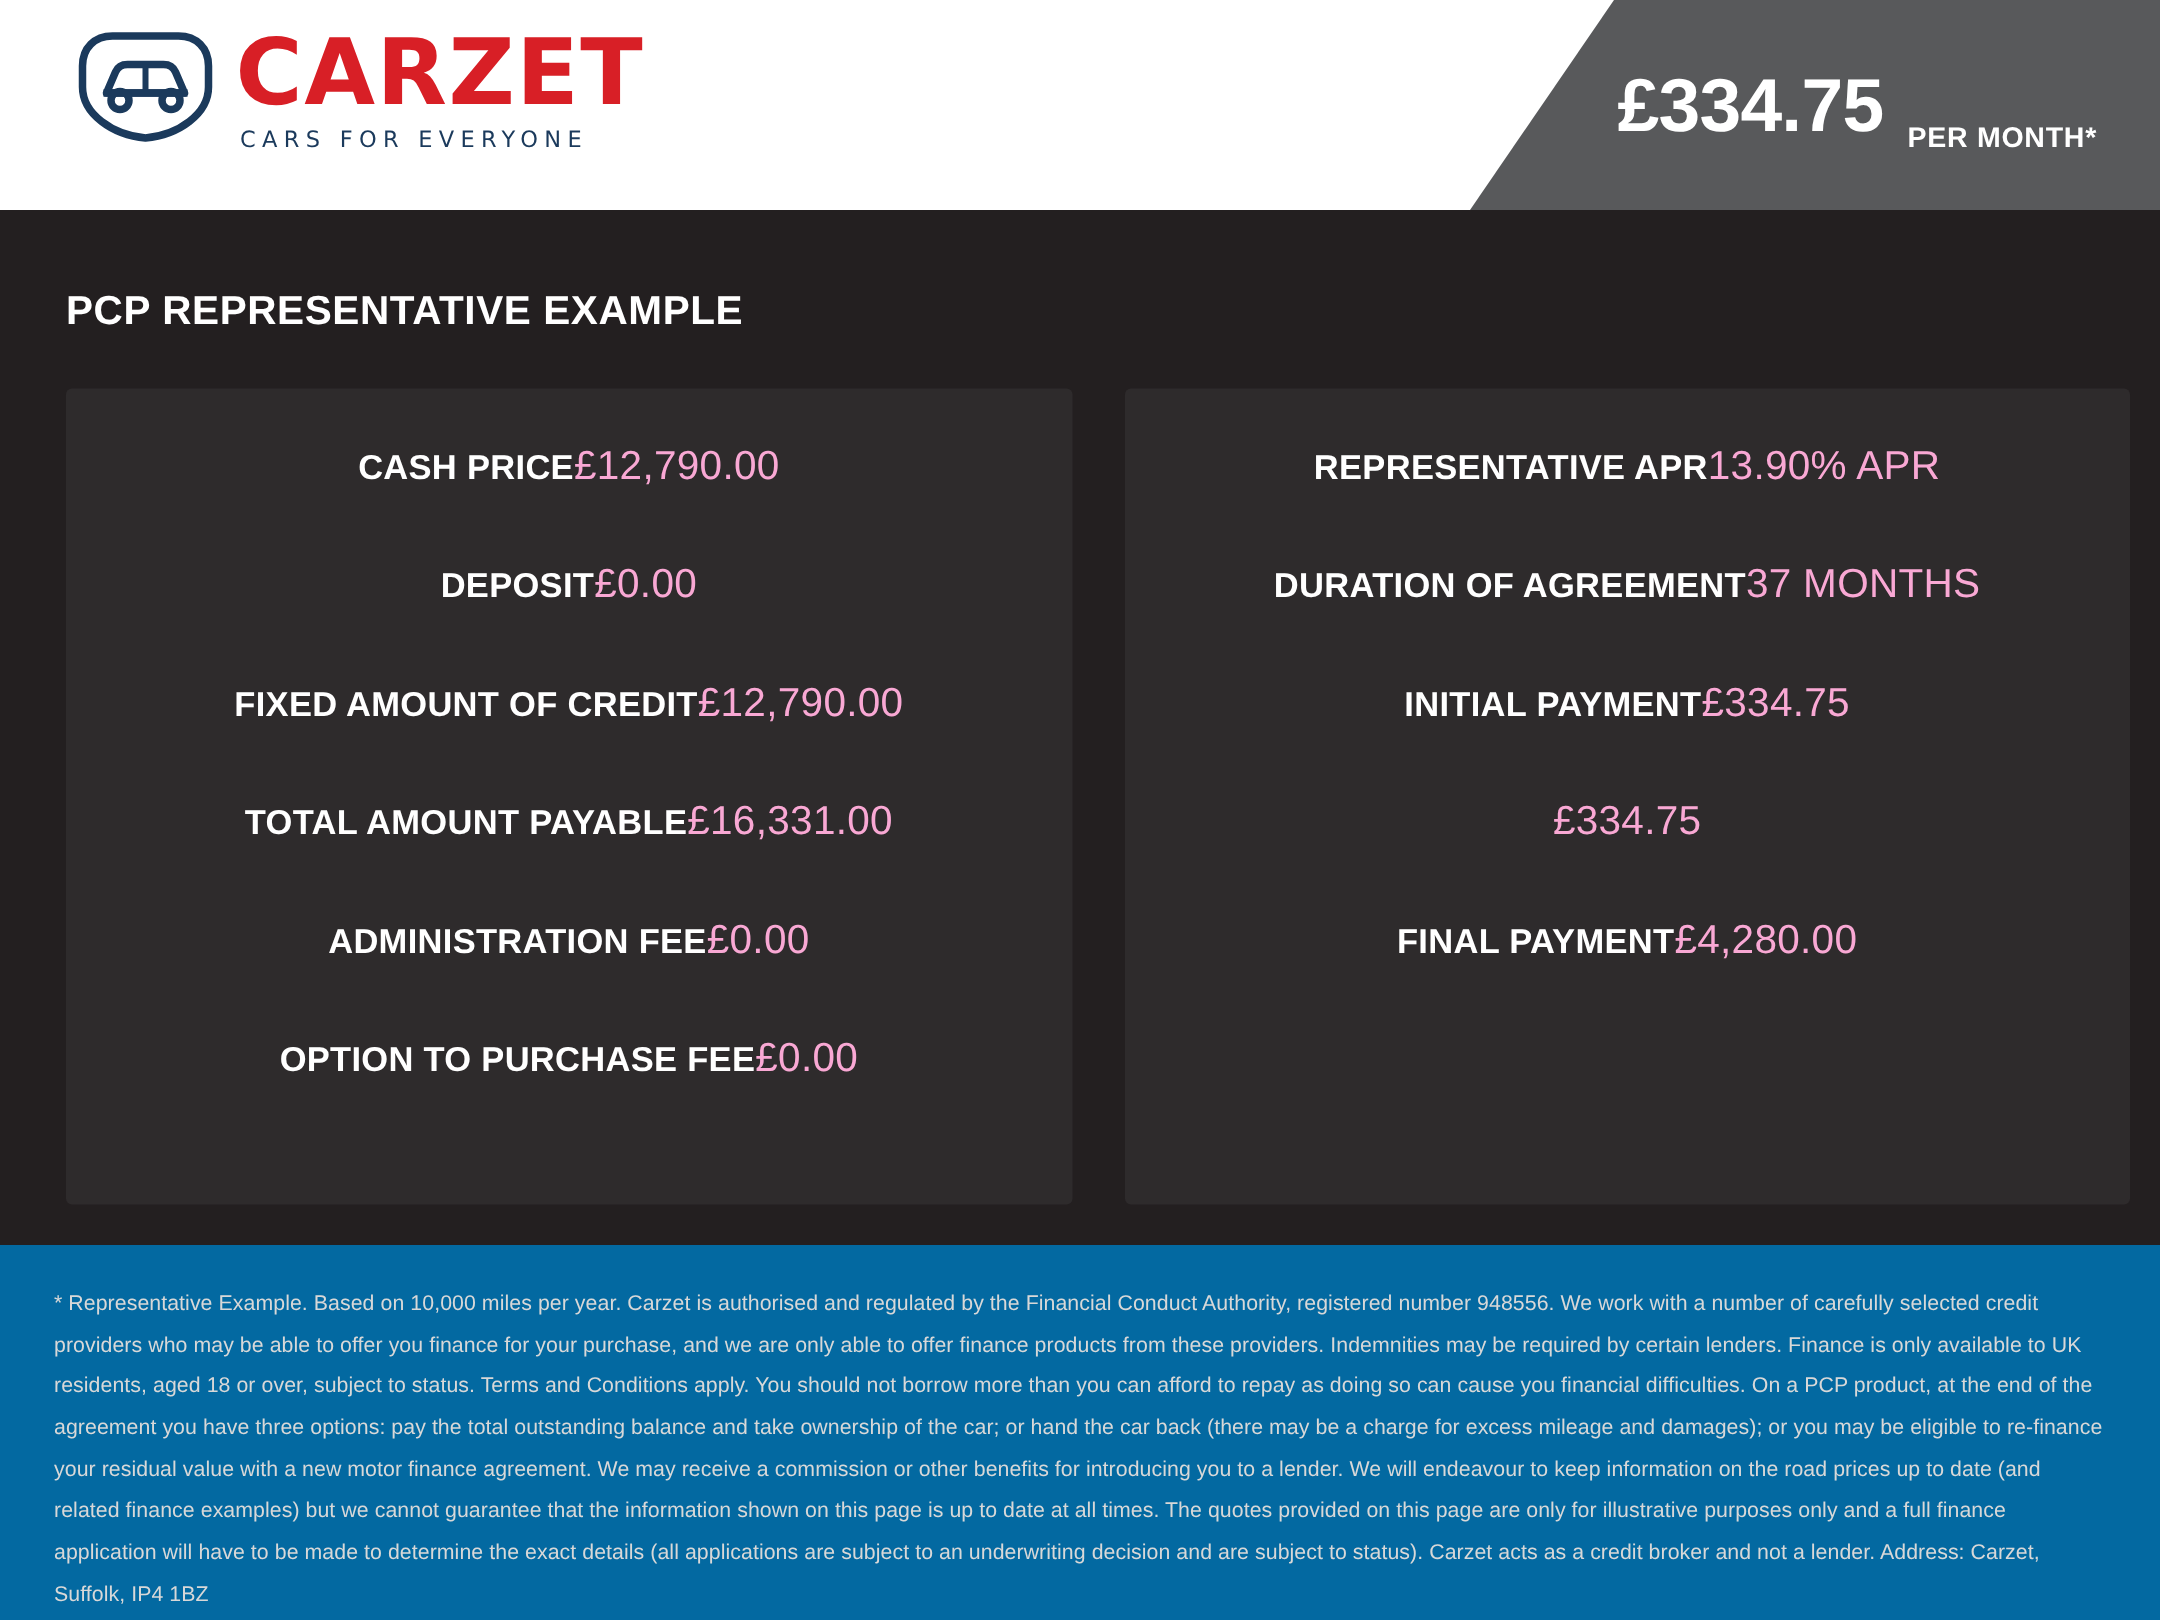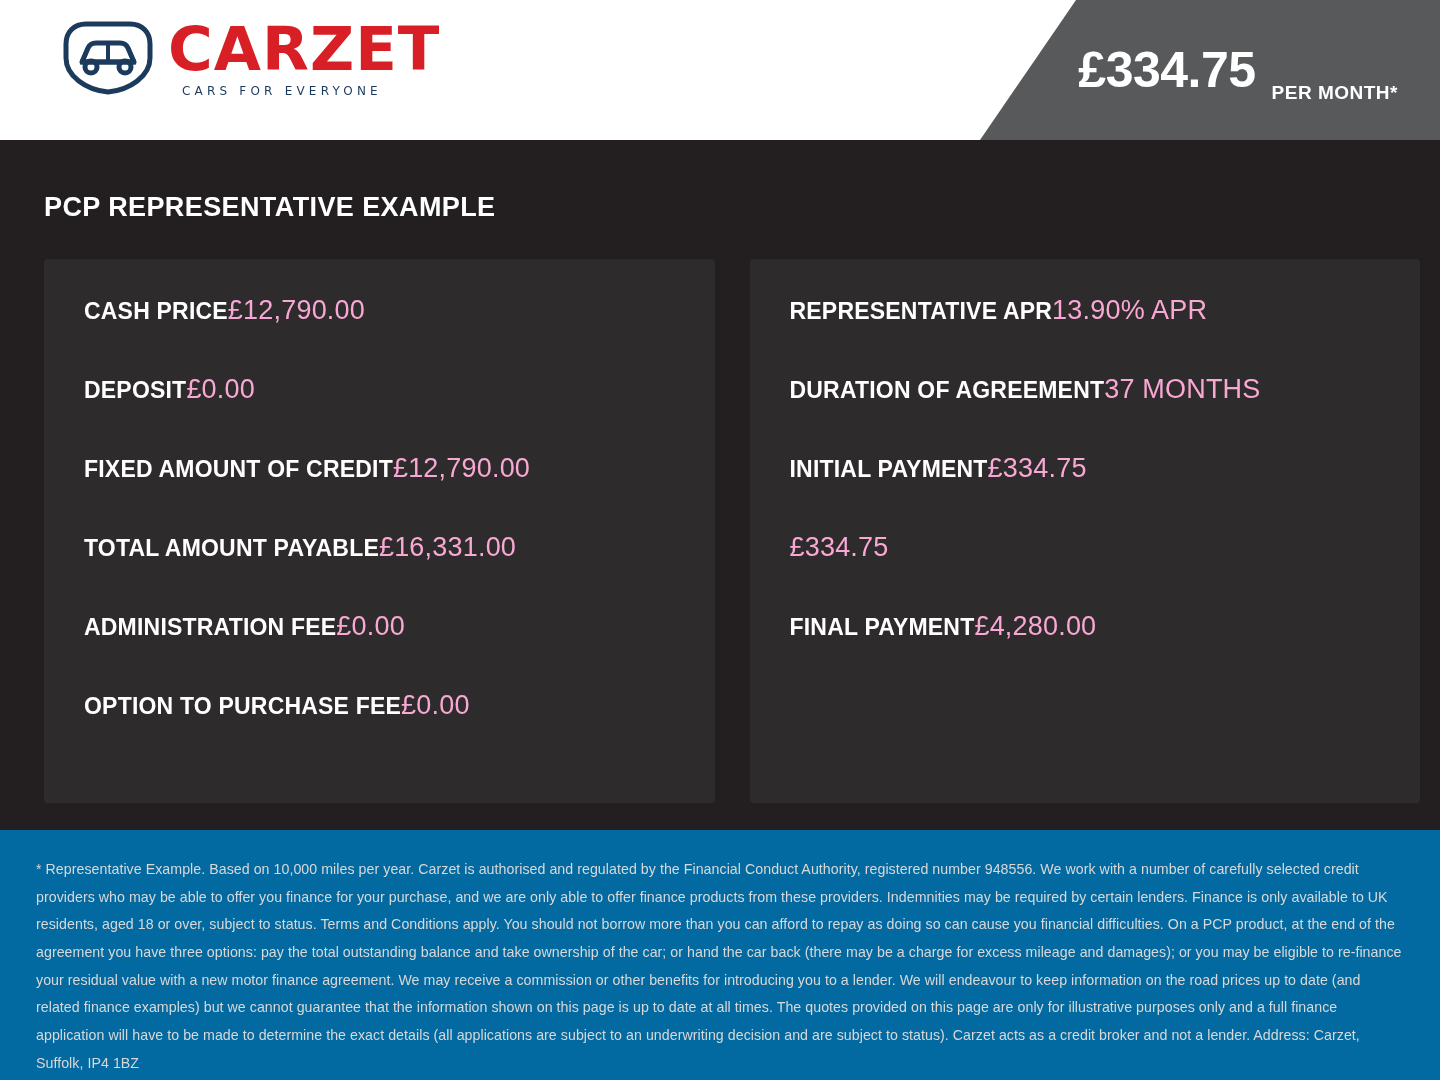--- a/index.html
+++ b/index.html
@@ -54,21 +54,21 @@
     font-weight: bold;
     letter-spacing: 0.5px;
     position: relative;
     top: 7px;
     margin-top: 31px;
   }
 
   
   .logo {
     position: absolute;
-    left: 60px;
+    left: 49px;
     top: 18px;
     display: flex;
     align-items: flex-start;
   }
   .logo-mark {
     width: 96px;
     height: 78px;
     margin-right: 12px;
     flex: none;
   }
@@ -81,25 +81,25 @@
   .logo-word {
     font-family: "DejaVu Sans", sans-serif;
     font-size: 61px;
     font-weight: bold;
     color: #d81f26;
     letter-spacing: 1px;
     line-height: 0.95;
   }
   .logo-sub {
     font-family: "DejaVu Sans", sans-serif;
-    font-size: 12px;
+    font-size: 15px;
     color: #1b3a5c;
     letter-spacing: 4.2px;
     margin-top: 6px;
-    margin-left: 14px;
+    margin-left: 3px;
   }
 
   
   .content {
     position: relative;
     width: 1440px;
     height: 690px;
     background: #231f20;
     padding-left: 12px;
   }
@@ -119,21 +119,21 @@
   .panel {
     flex: 1;
     background: #2e2b2c;
     border-radius: 4px;
     padding: 36px 40px 34px 40px;
     box-sizing: border-box;
   }
   .row {
     display: flex;
     align-items: baseline;
-    justify-content: flex-start;
+    justify-content: center;
     height: 79px;
   }
   .row-label {
     color: #ffffff;
     font-size: 23px;
     font-weight: bold;
     letter-spacing: 0.2px;
     white-space: nowrap;
   }
   .row-value {

